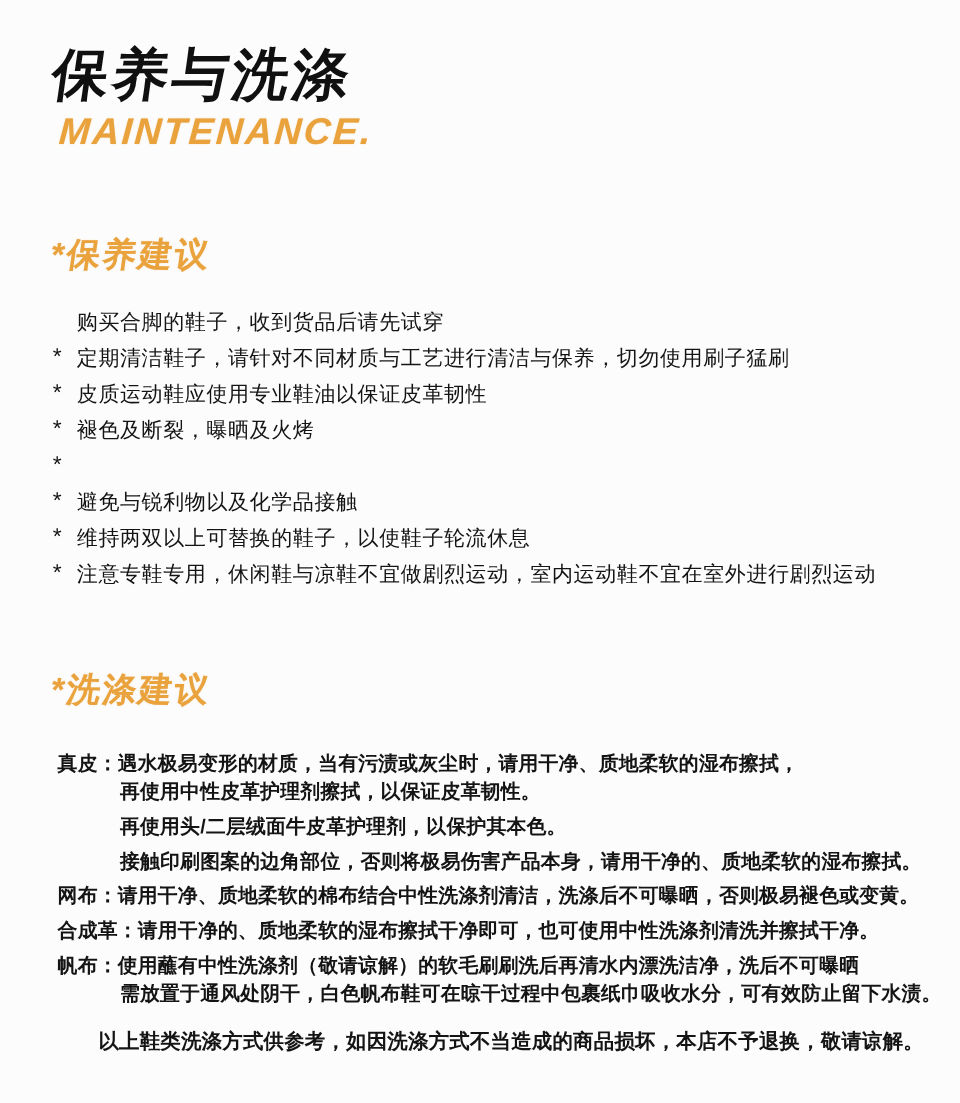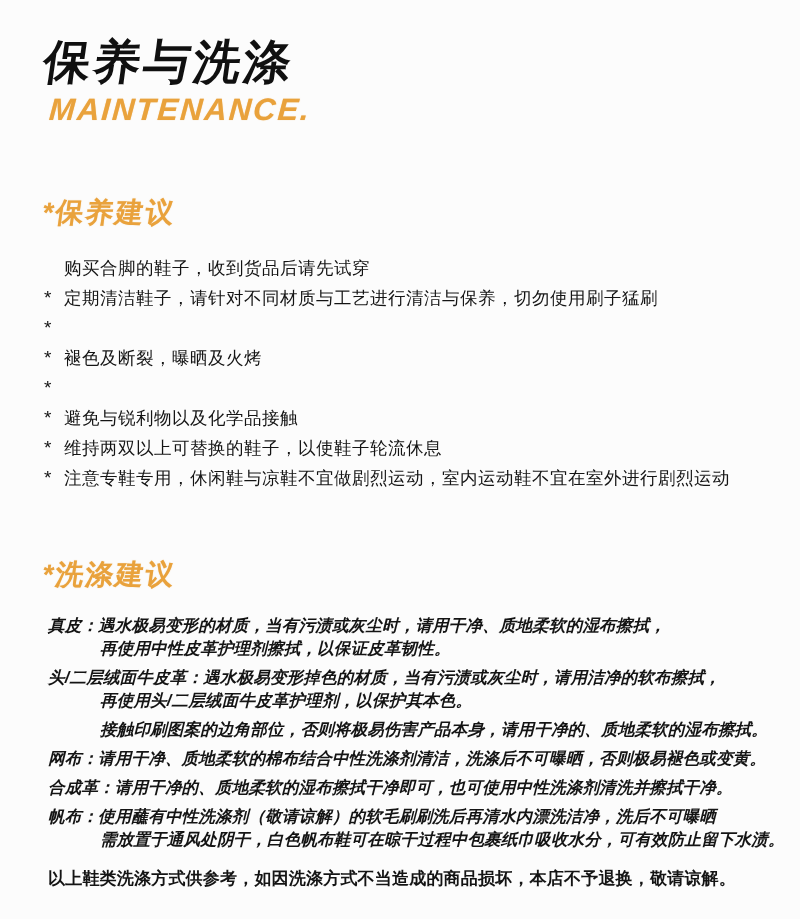--- a/index.html
+++ b/index.html
@@ -71,39 +71,40 @@
     white-space: nowrap;
   }
   .care-item .bullet {
     flex: none;
     width: 24px;
     padding-left: 4px;
     font-size: 19px;
     line-height: 24px;
   }
   
-  .wash-list { margin-top: 20px; margin-left: 8px; font-style: italic; }
+  .wash-list { margin-top: 32px; margin-left: 8px; }
   .wash-entry {
     font-size: 16.5px;
     font-weight: 700;
     line-height: 23px;
     letter-spacing: 0.2px;
     margin-bottom: 6px;
     white-space: nowrap;
   }
   .wash-entry .label { font-weight: 900; }
   .wash-entry .line2 { padding-left: 52px; }
   .wash-entry .line2:empty { display: none; }
   .wash-footer {
     margin-top: 16px;
     margin-left: 8px;
     font-size: 17px;
     font-weight: 700;
     letter-spacing: 0.2px;
     white-space: nowrap;
+    text-align: right;
   }
 </style>
 </head>
 <body>
 
 <div class="page">
 
   <div>
     <h1 class="title">保养与洗涤</h1>
     <div class="subtitle">MAINTENANCE.</div>
@@ -115,20 +116,21 @@
     <div class="care-item">
       <span class="bullet"></span>
       <span class="text">购买合脚的鞋子，收到货品后请先试穿</span>
     </div>
     <div class="care-item">
       <span class="bullet">*</span>
       <span class="text">定期清洁鞋子，请针对不同材质与工艺进行清洁与保养，切勿使用刷子猛刷</span>
     </div>
     <div class="care-item">
       <span class="bullet">*</span>
+      <span class="text">皮质运动鞋应使用专业鞋油以保证皮革韧性</span>
     </div>
     <div class="care-item">
       <span class="bullet">*</span>
       <span class="text">褪色及断裂，曝晒及火烤</span>
     </div>
     <div class="care-item">
       <span class="bullet">*</span>
     </div>
     <div class="care-item">
       <span class="bullet">*</span>
@@ -145,21 +147,20 @@
   </div>
 
   <h2 class="section-heading wash-heading">*洗涤建议</h2>
 
   <div class="wash-list">
     <div class="wash-entry">
       <div class="line1"><span class="label">真皮：</span><span>遇水极易变形的材质，当有污渍或灰尘时，请用干净、质地柔软的湿布擦拭，</span></div>
       <div class="line2">再使用中性皮革护理剂擦拭，以保证皮革韧性。</div>
     </div>
     <div class="wash-entry">
-      <div class="line1"><span class="label">头/二层绒面牛皮革：</span><span>遇水极易变形掉色的材质，当有污渍或灰尘时，请用洁净的软布擦拭，</span></div>
       <div class="line2">再使用头/二层绒面牛皮革护理剂，以保护其本色。</div>
     </div>
     <div class="wash-entry">
       <div class="line2">接触印刷图案的边角部位，否则将极易伤害产品本身，请用干净的、质地柔软的湿布擦拭。</div>
     </div>
     <div class="wash-entry">
       <div class="line1"><span class="label">网布：</span><span>请用干净、质地柔软的棉布结合中性洗涤剂清洁，洗涤后不可曝晒，否则极易褪色或变黄。</span></div>
 
     </div>
     <div class="wash-entry">

